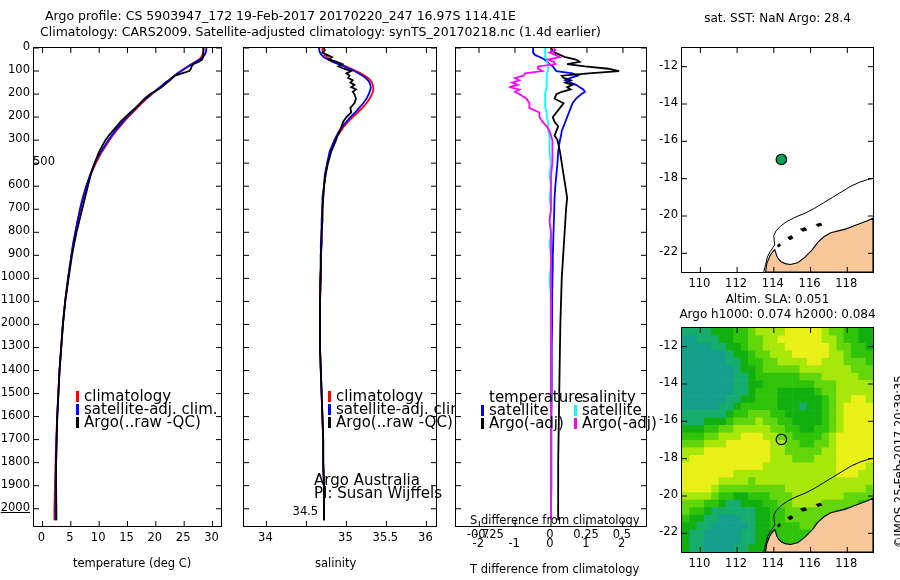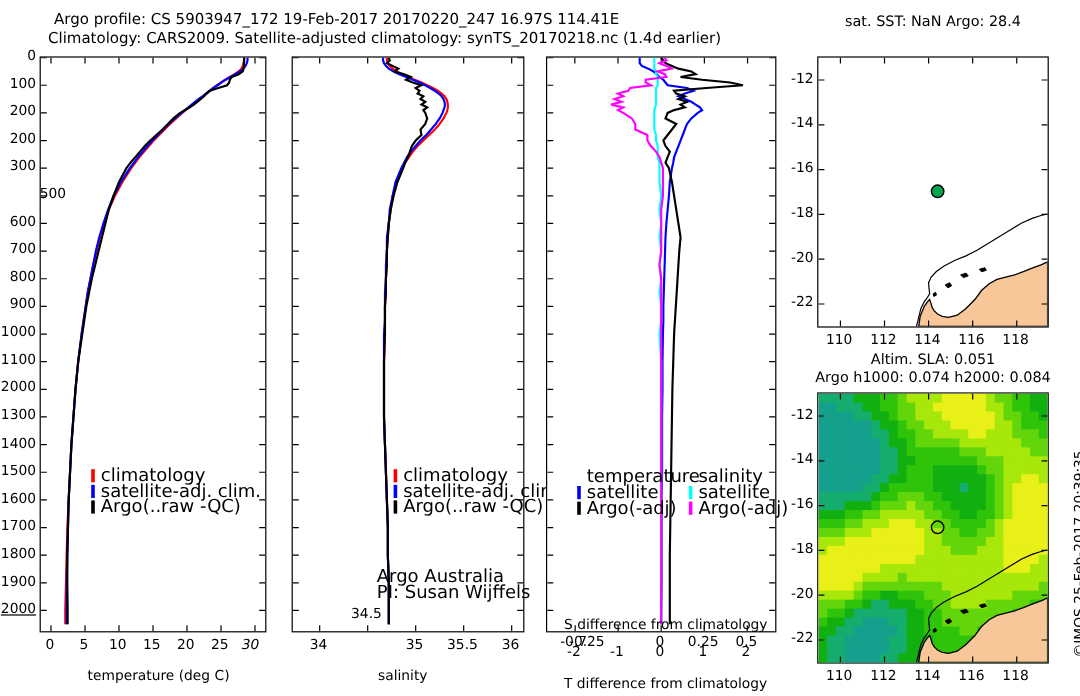--- a/index.html
+++ b/index.html
@@ -1155,21 +1155,21 @@
 <div class="abs tick" style="left: 0px; top: 430.614px; width: 30px; text-align: right;">1700</div>
 <div class="abs tick" style="left: 0px; top: 453.651px; width: 30px; text-align: right;">1800</div>
 <div class="abs tick" style="left: 0px; top: 476.687px; width: 30px; text-align: right;">1900</div>
 <div class="abs tick" style="left: 0px; top: 499.723px; width: 30px; text-align: right; text-decoration: underline;">2000</div>
 <div class="abs tick" style="left: 31.5px; top: 530px; width: 20px; text-align: center;">0</div>
 <div class="abs tick" style="left: 59.8333px; top: 530px; width: 20px; text-align: center;">5</div>
 <div class="abs tick" style="left: 88.1667px; top: 530px; width: 20px; text-align: center;">10</div>
 <div class="abs tick" style="left: 116.5px; top: 530px; width: 20px; text-align: center;">15</div>
 <div class="abs tick" style="left: 144.833px; top: 530px; width: 20px; text-align: center;">20</div>
 <div class="abs tick" style="left: 173.167px; top: 530px; width: 20px; text-align: center;">25</div>
-<div class="abs tick" style="left: 201.5px; top: 530px; width: 20px;  font-style: italic;">30</div>
+<div class="abs tick" style="left: 201.5px; top: 530px; width: 20px; text-align: center;">30</div>
 <div class="abs tick" style="left: 248.4px; top: 530px; width: 34px; text-align: center;">34</div>
 <div class="abs tick" style="left: 288.4px; top: 504px; width: 34px; text-align: center;">34.5</div>
 <div class="abs tick" style="left: 328.4px; top: 530px; width: 34px; text-align: center;">35</div>
 <div class="abs tick" style="left: 368.4px; top: 530px; width: 34px; text-align: center;">35.5</div>
 <div class="abs tick" style="left: 408.4px; top: 530px; width: 34px; text-align: center;">36</div>
 <div class="abs tick" style="left: 462.302px; top: 536px; width: 32px; text-align: center;">-2</div>
 <div class="abs tick" style="left: 498.151px; top: 536px; width: 32px; text-align: center;">-1</div>
 <div class="abs tick" style="left: 534px; top: 536px; width: 32px; text-align: center;">0</div>
 <div class="abs tick" style="left: 569.849px; top: 536px; width: 32px; text-align: center;">1</div>
 <div class="abs tick" style="left: 605.698px; top: 536px; width: 32px; text-align: center;">2</div>

